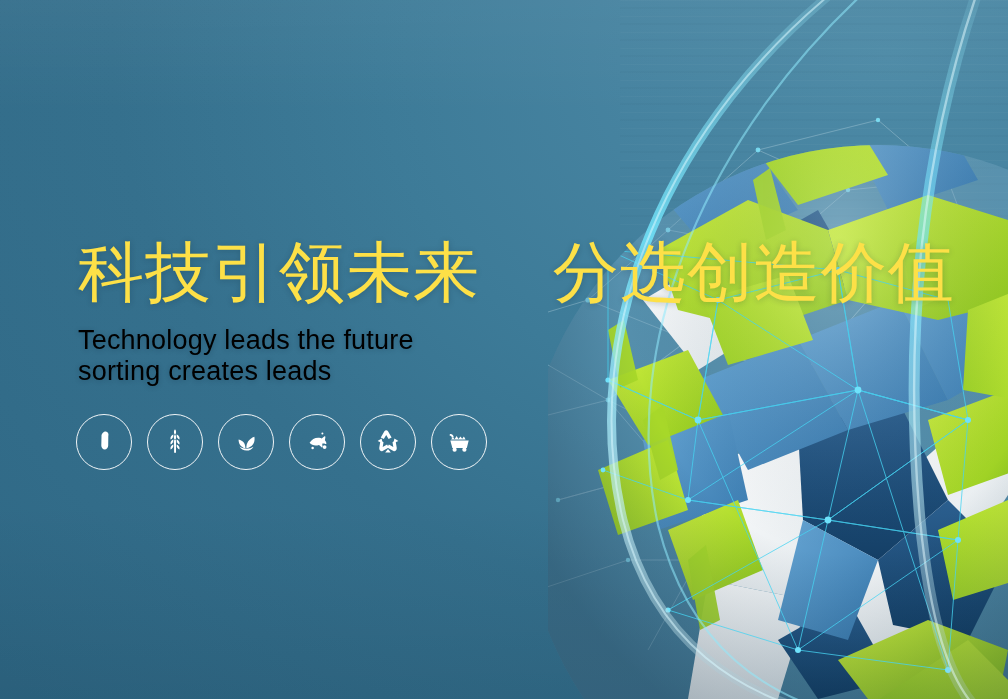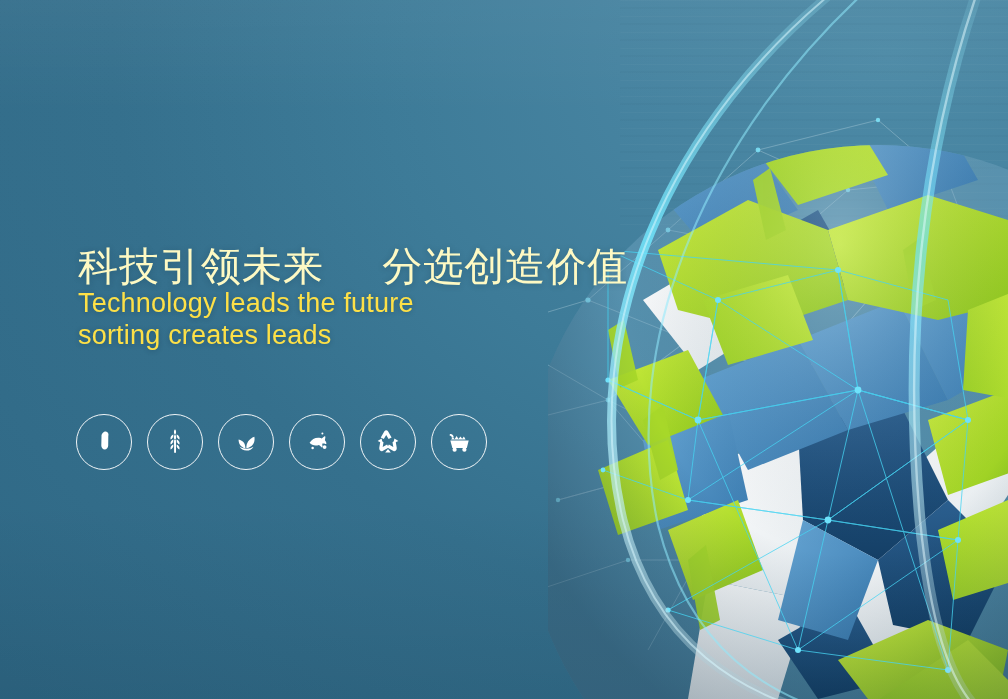--- a/index.html
+++ b/index.html
@@ -46,32 +46,32 @@
     width:460px; height:699px;
     overflow:hidden;
   }
   .globe-wrap svg { position:absolute; right:0; top:0; display:block; }
   
   .content {
     position:absolute; left:78px; top:236px;
     width:700px;
   }
   .headline {
-    color:#fef9c3;
-    font-size:40px;
+    color:#fde047;
+    font-size:66px;
     line-height:1.1;
     font-weight:300;
     letter-spacing:1px;
     white-space:nowrap;
     text-shadow:0 1px 6px rgba(0,30,50,.22);
-    margin-top:8px;
   }
   .headline .gap { display:inline-block; width:34px; }
   .subline {
-    color:#fde047;
+    margin-top:16px;
+    color:#000000;
     font-size:27px;
     line-height:1.18;
     font-weight:400;
     letter-spacing:.2px;
     text-shadow:0 1px 5px rgba(0,30,50,.25);
   }
   
   .icon-row {
     position:absolute; left:76px; top:414px;
     display:flex;

